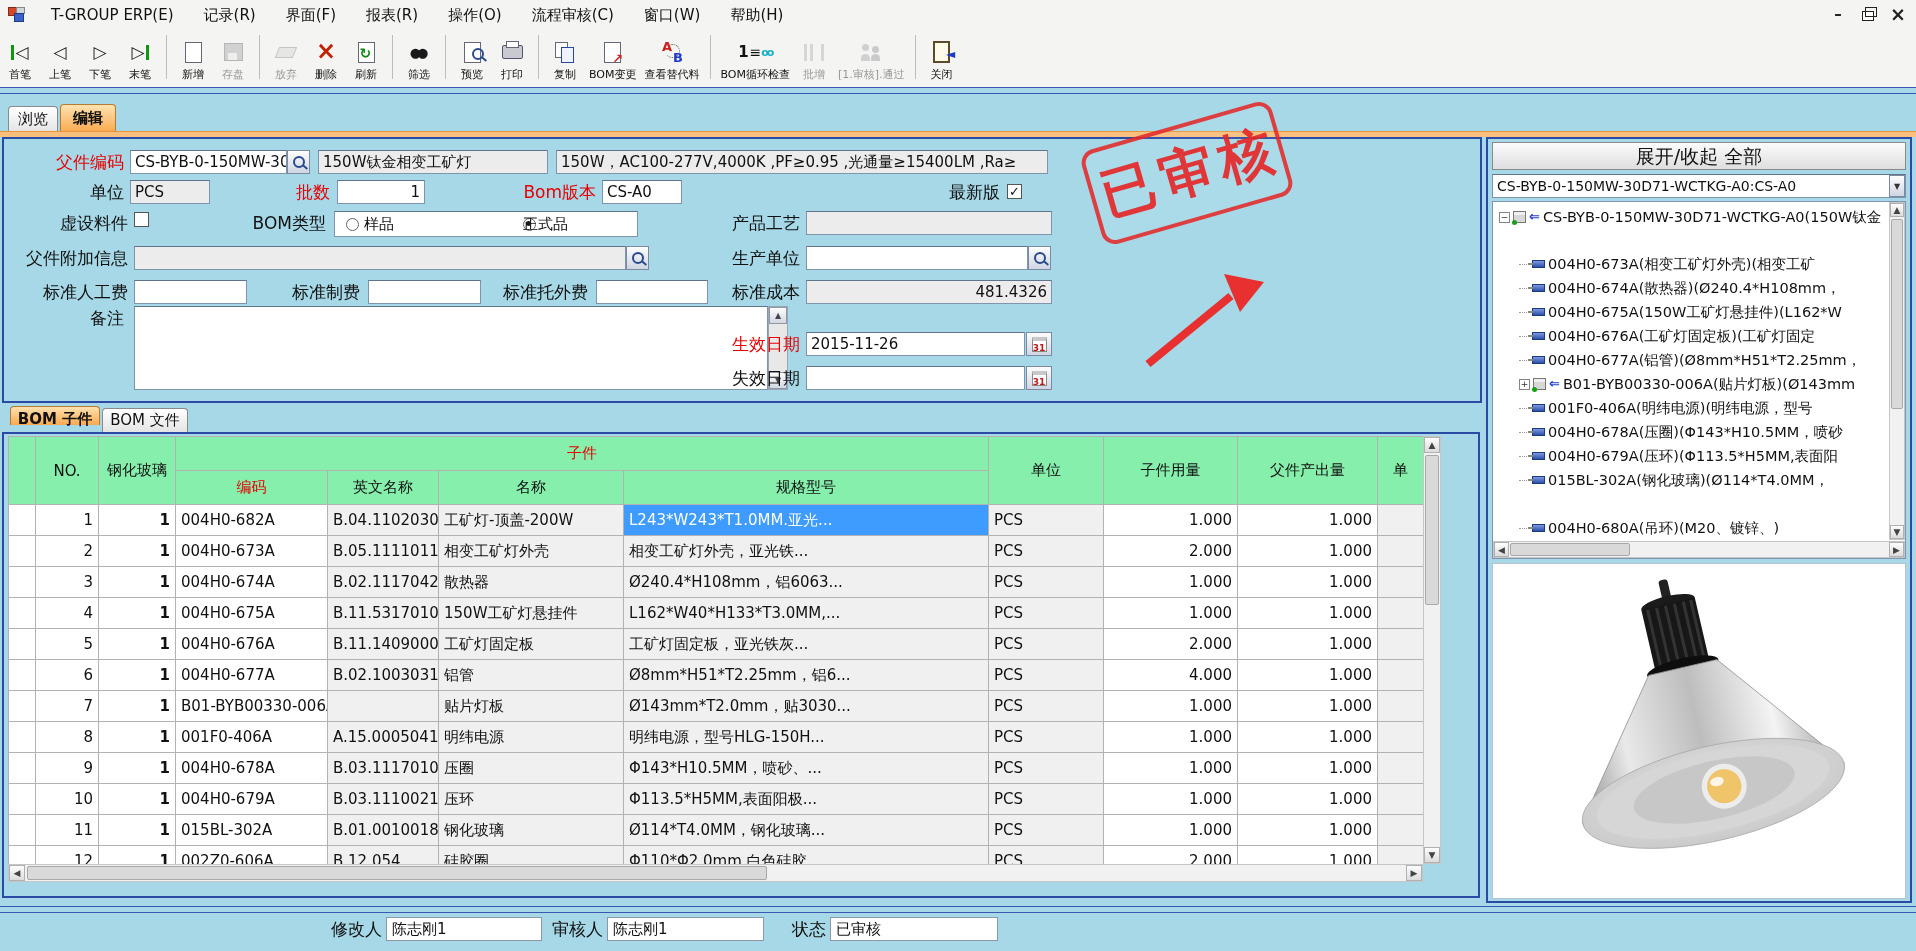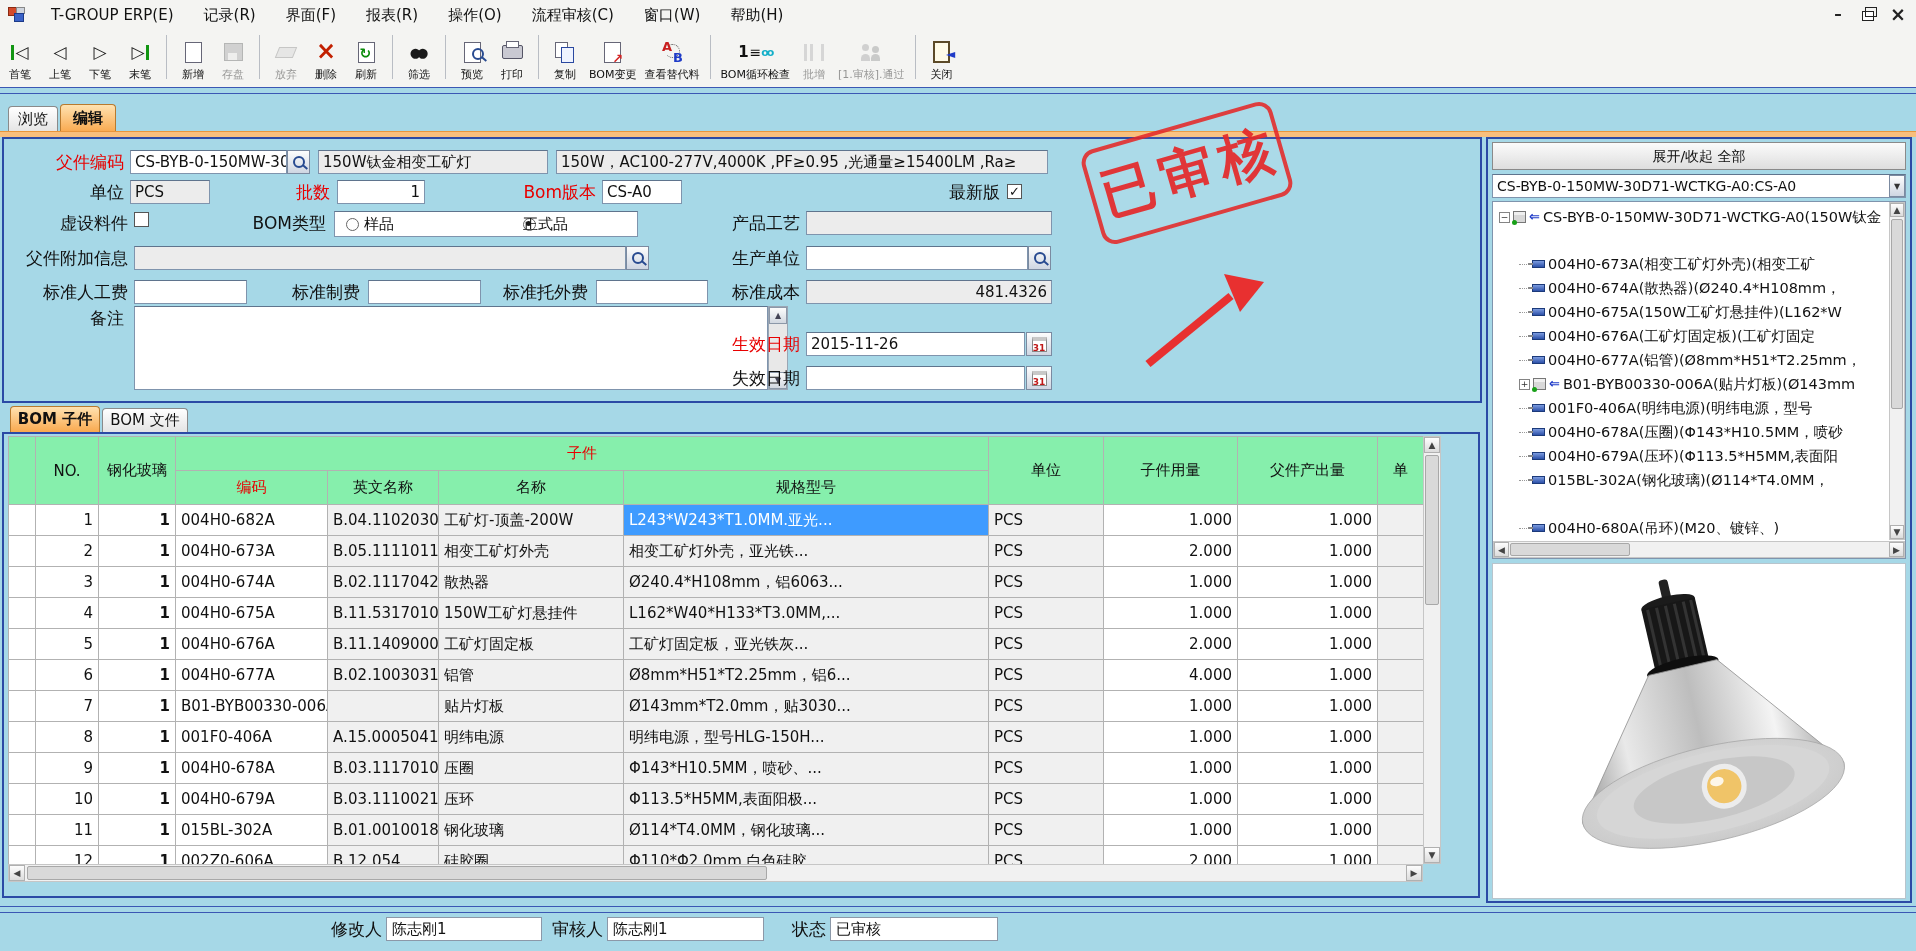--- a/index.html
+++ b/index.html
@@ -100,21 +100,21 @@
   #bomgrid td.num{text-align:right;}
   #bomgrid td.bold{font-weight:bold;}
   #bomgrid td.selcell{background:#3e9bff;color:#fff;}
   
   .sbar{position:absolute;background:#f1f1f1;border:1px solid #c6c6c6;box-sizing:border-box;}
   .sarr{position:absolute;display:flex;align-items:center;justify-content:center;font-size:9px;color:#444;
         background:linear-gradient(#fdfdfd,#dcdcdc);border:1px solid #b0b0b0;box-sizing:border-box;}
   .sthumb{position:absolute;background:#d9d9d9;border:1px solid #a8a8a8;border-radius:2px;box-sizing:border-box;}
   
   .gbtn{position:absolute;box-sizing:border-box;border:1px solid #8a8a8a;background:linear-gradient(#fbfbfb,#dedede);
-        text-align:center;font-size:14px;}
+        text-align:center;font-size:19px;}
   #treebox{background:#fff;border:1px solid #7f94ad;box-sizing:border-box;overflow:hidden;}
   .titem{position:absolute;height:22px;line-height:22px;white-space:nowrap;overflow:hidden;font-size:14.5px;display:flex;align-items:center;gap:3px;}
   .expbox{width:11px;height:11px;border:1px solid #848484;background:#fff;font-size:9px;line-height:9px;text-align:center;color:#333;flex:none;box-sizing:border-box;}
   .pin{width:13px;height:8px;background:linear-gradient(#7d9ce0,#2c50a8);border:1px solid #1c3a7a;flex:none;position:relative;box-sizing:border-box;}
   .pin:before{content:"";position:absolute;left:-5px;top:2px;width:5px;height:2px;background:#888;}
   .cube{width:11px;height:10px;background:#d8d8d8;border:1px solid #777;flex:none;position:relative;box-shadow:inset 0 3px 0 #efefef;}
   .cube:after{content:"";position:absolute;left:-2px;bottom:-3px;width:5px;height:5px;border-radius:50%;background:#18a018;}
   .bluarr{color:#1f3bc8;font-weight:bold;font-size:13px;flex:none;}
   .dots{flex:none;width:10px;border-top:1px dotted #999;}
   
@@ -367,21 +367,21 @@
   <div class="mini-btn" style="left:1026px;top:366px;width:26px;">
       <span class="cal">31</span>
     </div>
 
   
   <div class="abs" id="stamp">已审核</div>
   <svg class="abs" id="redarrow" viewBox="0 0 145 106">
     <line x1="20" y1="94" x2="103" y2="26" stroke="#e83030" stroke-width="8"></line>
     <polygon points="96,4 136,12 112,42" fill="#e83030"></polygon>
 
-  </svg><div class="vtab active" style="left:10px;top:406px;width:90px;height:26px;line-height:25px;">BOM 子件</div>
+  </svg><div class="vtab active" style="left:10px;top:406px;width:90px;height:19px;line-height:25px;">BOM 子件</div>
   <div class="vtab" style="left:102px;top:408px;width:86px;height:24px;line-height:23px;">BOM 文件</div>
 
   <div class="abs navpanel" style="left:2px;top:432px;width:1478px;height:466px;"></div>
   <div class="abs" id="grid" style="left:8px;top:436px;width:1415px;height:428px;overflow:hidden;">
       <table id="bomgrid">
         <colgroup>
           <col style="width:27px">
           <col style="width:63px">
           <col style="width:77px">
           <col style="width:152px">

